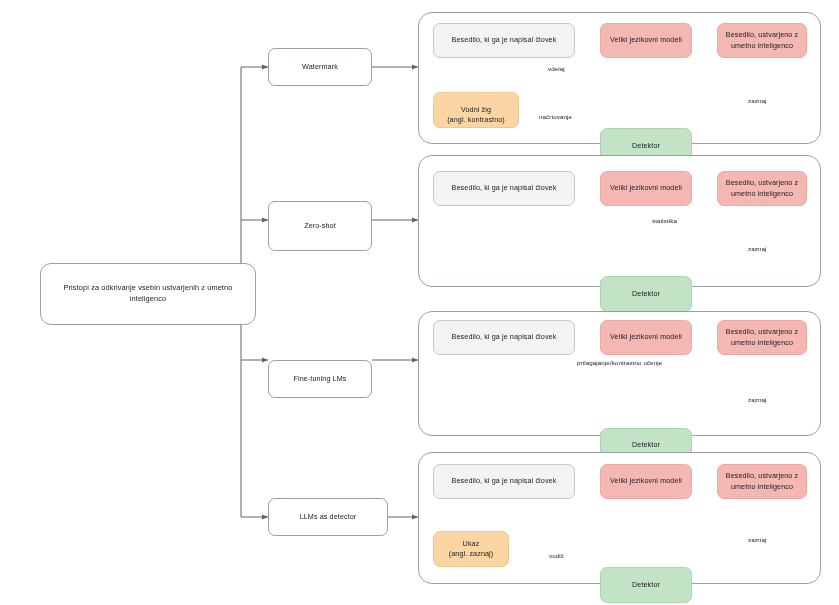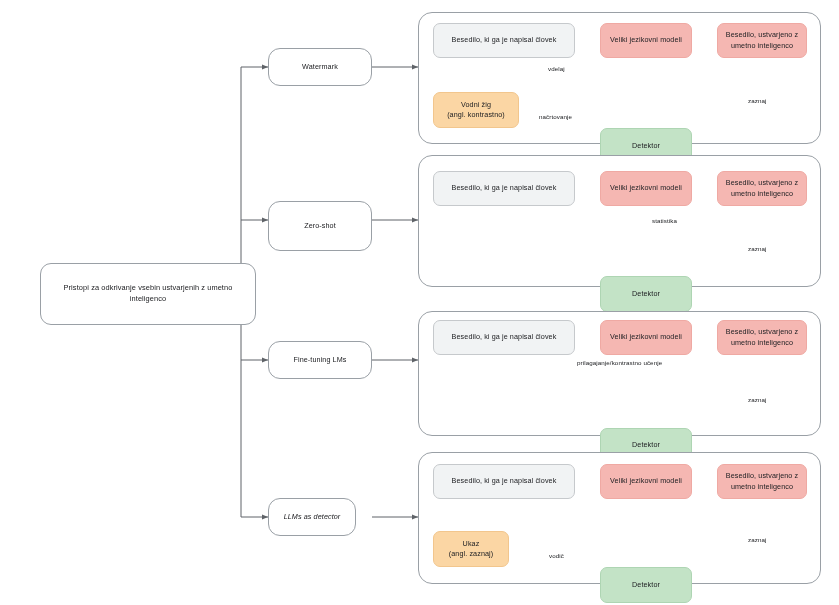--- a/index.html
+++ b/index.html
@@ -39,21 +39,21 @@
     line-height: 1.45;
     letter-spacing: .1px;
     padding: 2px 4px;
     color: #202124;
   }
   .node.root {
     border-radius: 11px;
     font-size: 7.4px;
     padding: 4px 10px;
   }
-  .node.cat { border-radius: 12px; }
+  .node.cat { border-radius: 7px; }
   .panel {
     position: absolute;
     box-sizing: border-box;
     border: 1px solid #9aa0a6;
     border-radius: 14px;
     background: #ffffff;
   }
   .node.grey {
     background: #f1f3f4;
     border-color: #c6c9cc;
@@ -149,39 +149,39 @@
   <div class="node root" style="left:40px; top:263px; width:216px; height:62px;">
     <span>Pristopi za odkrivanje vsebin ustvarjenih z umetno inteligenco</span>
   </div>
 
   <div class="node cat" style="left:268px; top:48px; width:104px; height:38px;">
     <span>Watermark</span>
   </div>
   <div class="node cat" style="left:268px; top:201px; width:104px; height:50px;">
     <span>Zero-shot</span>
   </div>
-  <div class="node cat" style="left:268px; top:341px; width:104px; height:38px;">
+  <div class="node cat" style="left:268px; top:360px; width:104px; height:38px;">
     <span>Fine-tuning LMs</span>
   </div>
-  <div class="node cat" style="left:268px; top:498px; width:88px; height:38px;font-style:italic;">
+  <div class="node cat" style="left:268px; top:498px; width:120px; height:38px;">
     <span>LLMs as detector</span>
   </div>
 
   <div class="panel" style="left:418px; top:12px; width:403px; height:132px;"></div>
 
   <div class="node grey" style="left:433px; top:23px; width:142px; height:35px;">
     <span>Besedilo, ki ga je napisal človek</span>
   </div>
   <div class="node pink" style="left:600px; top:23px; width:92px; height:35px;">
     <span>Veliki jezikovni modeli</span>
   </div>
   <div class="node pink" style="left:717px; top:23px; width:90px; height:35px;">
     <span>Besedilo, ustvarjeno z umetno inteligenco</span>
   </div>
-  <div class="node orange ml" style="left:433px; top:92px; width:86px; height:36px; flex-direction:column;">
+  <div class="node orange ml" style="left:433px; top:92px; width:86px; height:36px; flex-direction:column;justify-content:flex-end;">
     <span>Vodni žig</span>
     <span>(angl. kontrastno)</span>
   </div>
   <div class="node green" style="left:600px; top:92px; width:92px; height:36px;">
     <span>Detektor</span>
   </div>
 
   <div class="edge-label" style="left:548px; top:65px;">vdelaj</div>
   <div class="edge-label" style="left:539px; top:113px;">načrtovanje</div>
   <div class="edge-label" style="left:748px; top:97px;">zaznaj</div>

